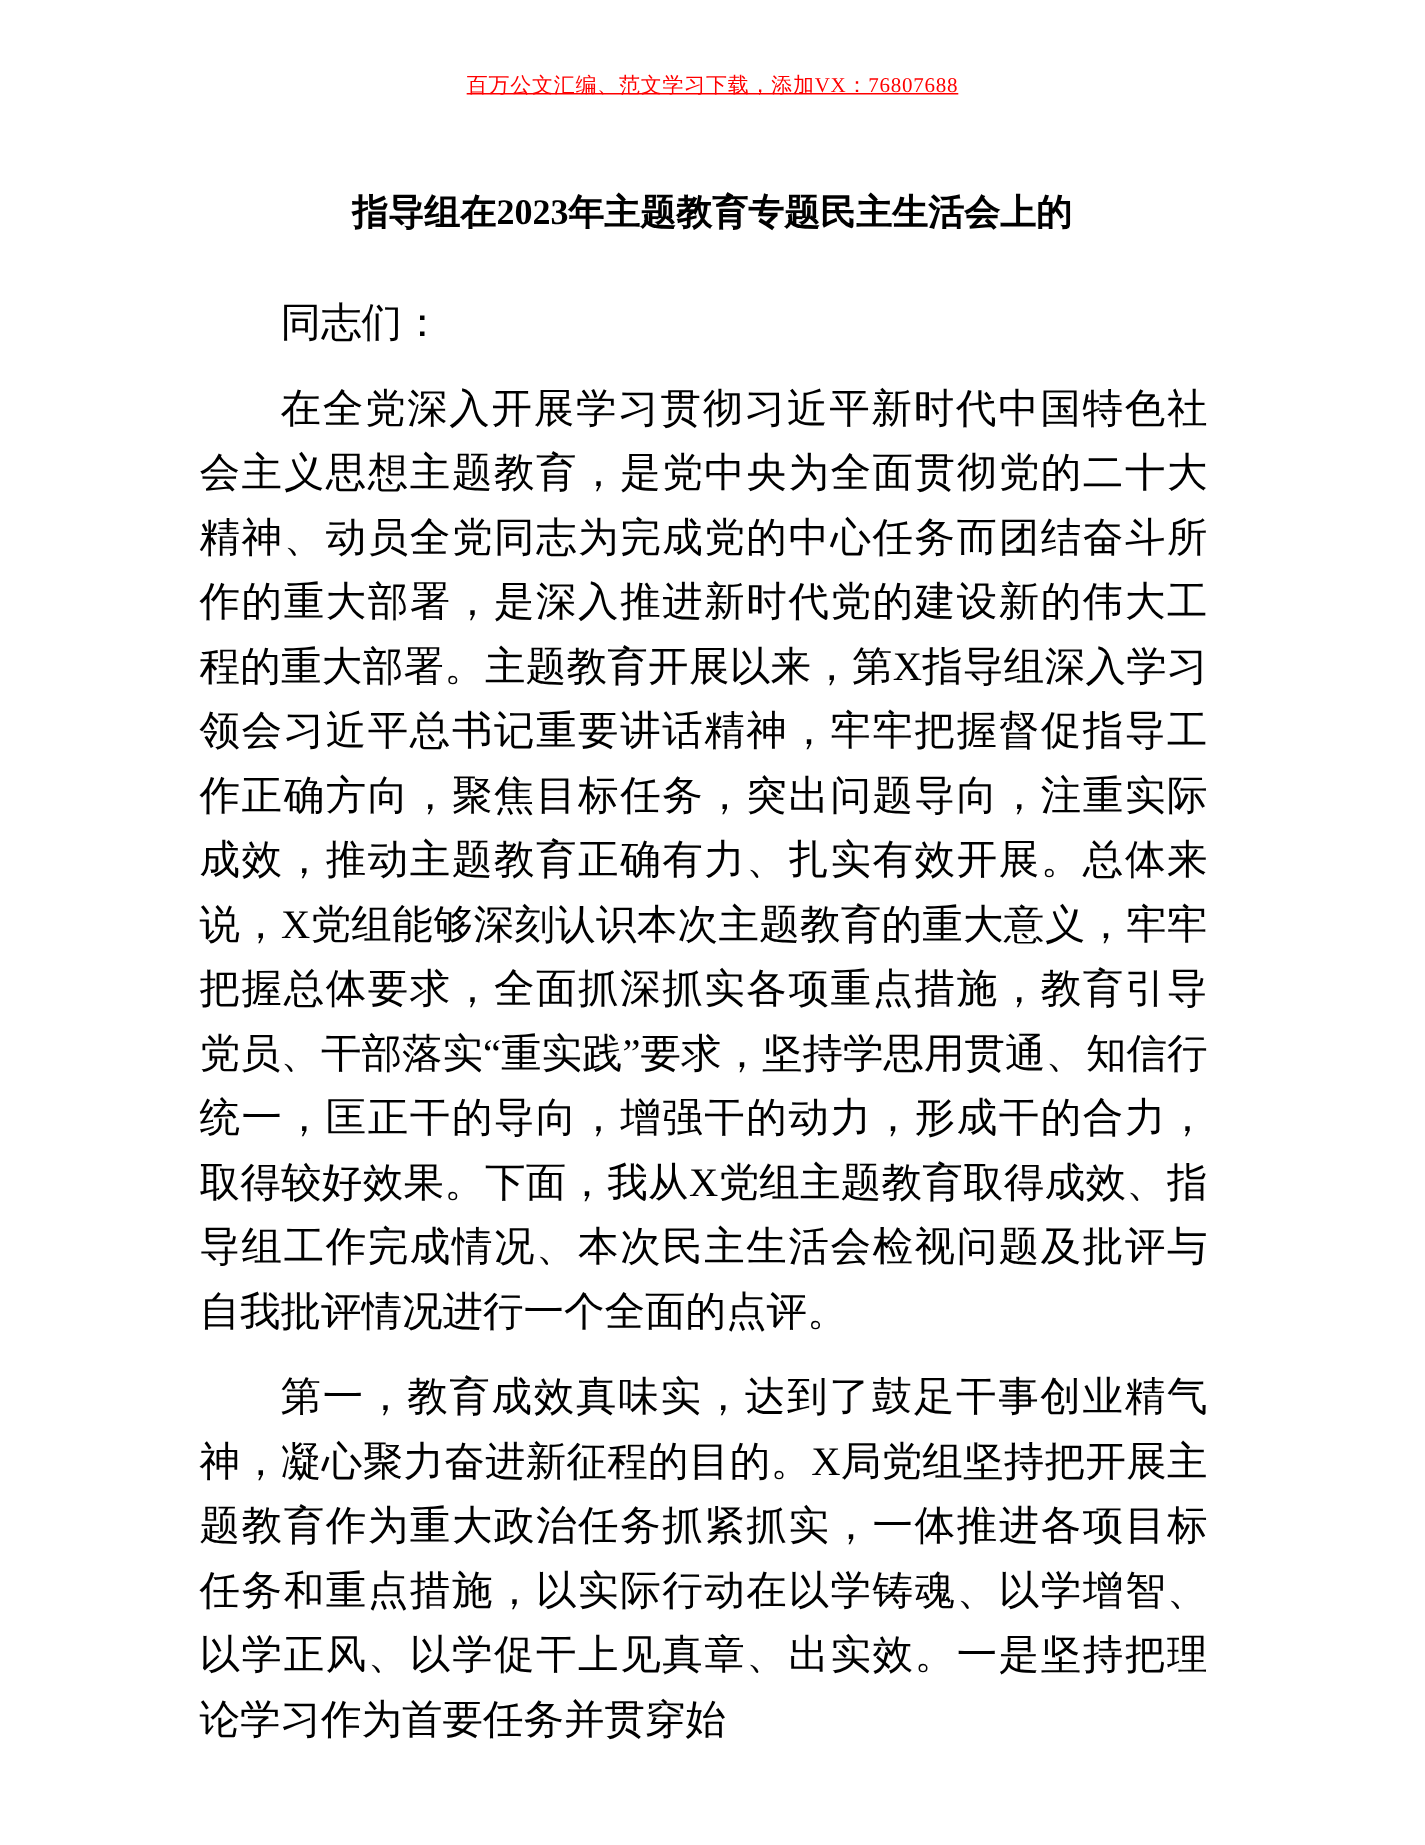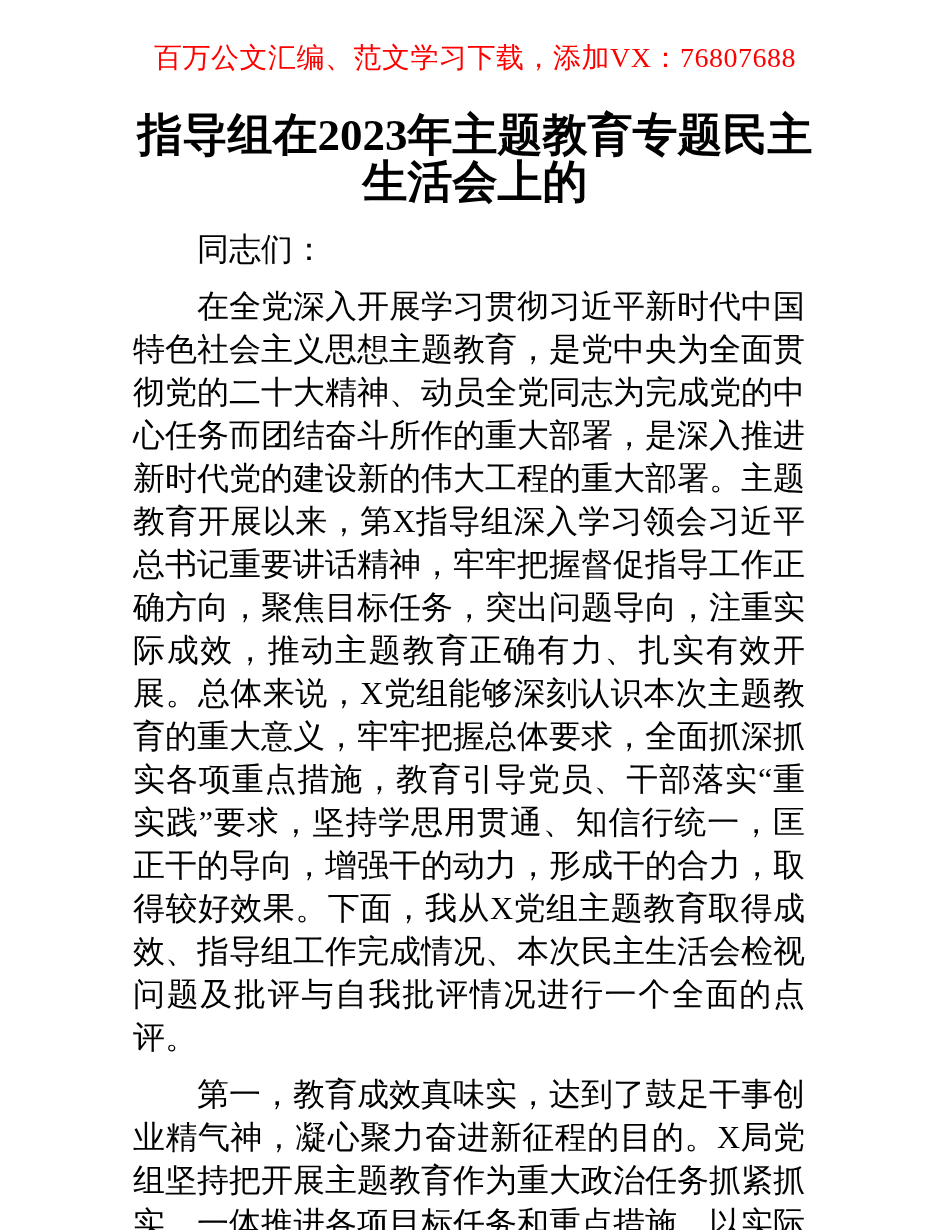--- a/index.html
+++ b/index.html
@@ -16,36 +16,37 @@
   }
   .page {
     box-sizing: border-box;
     width: 950px;
     height: 1230px;
     padding: 44px 133px 0 133px;
     background: #ffffff;
   }
   .promo {
     color: #fe0000;
-    font-size: 28px;
+    font-size: 14px;
     line-height: 28px;
     text-align: center;
     margin-bottom: 40px;
     letter-spacing: 0.5px;
+    text-decoration: underline;
   }
   .doc-title {
-    font-size: 45px;
+    font-size: 24px;
     font-weight: 700;
-    line-height: 47px;
+    line-height: 60px;
     text-align: center;
     margin: 0 0 22px 0;
     color: #000000;
   }
   .doc-body p {
-    font-size: 32px;
+    font-size: 27px;
     line-height: 43px;
     margin: 0 12px 14px 0;
     text-align: justify;
     text-indent: 2em;
     color: #000000;
     word-break: break-all;
   }
 </style>
 </head>
 <body>

